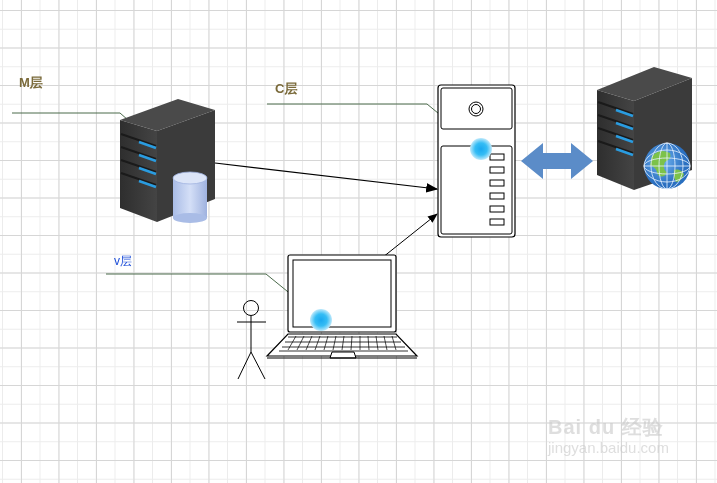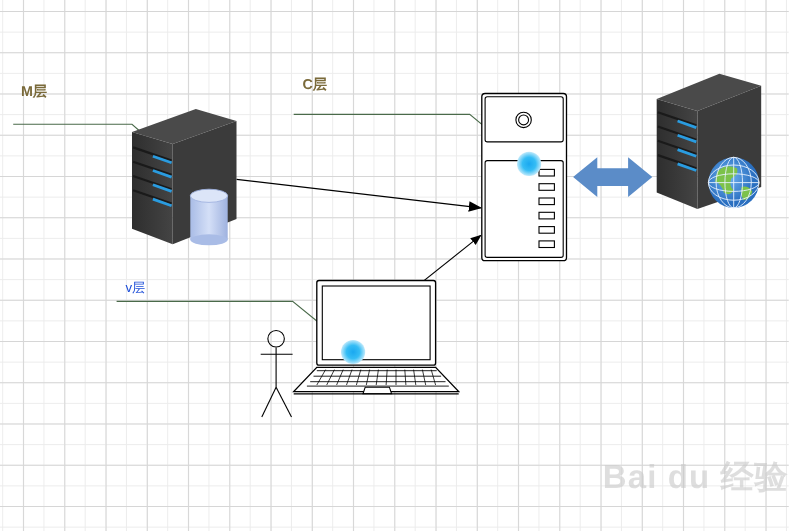--- a/index.html
+++ b/index.html
@@ -12,28 +12,28 @@
       linear-gradient(to right, #ececec 1px, transparent 1px),
       linear-gradient(to bottom, #ececec 1px, transparent 1px);
     background-size: 37.5px 37.5px, 37.5px 37.5px, 18.75px 18.75px, 18.75px 18.75px;
     background-position: 21px 10px, 21px 10px, 2px 10px, 2px 10px;
     font-family: "Liberation Sans", sans-serif;
   }
   .label { position: absolute; font-size: 13px; font-weight: bold; color: #7a6a3a; }
   .label.v { font-weight: normal; color: #1d4ed8; font-size: 12px; }
   svg.canvas { position: absolute; left: 0; top: 0; }
   .wm { position: absolute; left: 548px; top: 414px; color: rgba(200,200,200,0.6); }
-  .wm .big { font-size: 30px; font-weight: bold; letter-spacing: 1px; }
+  .wm .big { font-size: 20px; font-weight: bold; letter-spacing: 1px; }
   .wm .small { font-size: 15px; display:block; margin-top:-2px; }
 </style>
 </head>
 <body>
 
 <div class="label" style="left:19px;top:74px;">M层</div>
-<div class="label" style="left:275px;top:68px;">C层</div>
+<div class="label" style="left:275px;top:80px;">C层</div>
 <div class="label v" style="left:114px;top:253px;">v层</div>
 
 <svg class="canvas" width="717" height="483" viewBox="0 0 717 483">
   <defs>
     <marker id="ah" markerWidth="10" markerHeight="10" refX="9" refY="5" orient="auto">
       <path d="M0,1 L10,5 L0,9 Z" fill="#000"></path>
     </marker>
     <linearGradient id="srvFront" x1="0" x2="1">
       <stop offset="0" stop-color="#2e2e2e"></stop>
         <stop offset="1" stop-color="#444"></stop>
@@ -174,13 +174,14 @@
     <circle cx="251" cy="308" r="7.5"></circle>
     <line x1="251" y1="316" x2="251" y2="352"></line>
     <line x1="237" y1="322" x2="266" y2="322"></line>
     <line x1="251" y1="352" x2="238" y2="379"></line>
     <line x1="251" y1="352" x2="265" y2="379"></line>
   </g>
 </svg>
 
 <div class="wm">
   <span class="big">Bai du 经验</span>
+  <span class="small">jingyan.baidu.com</span>
 </div>
 
 </body></html>

